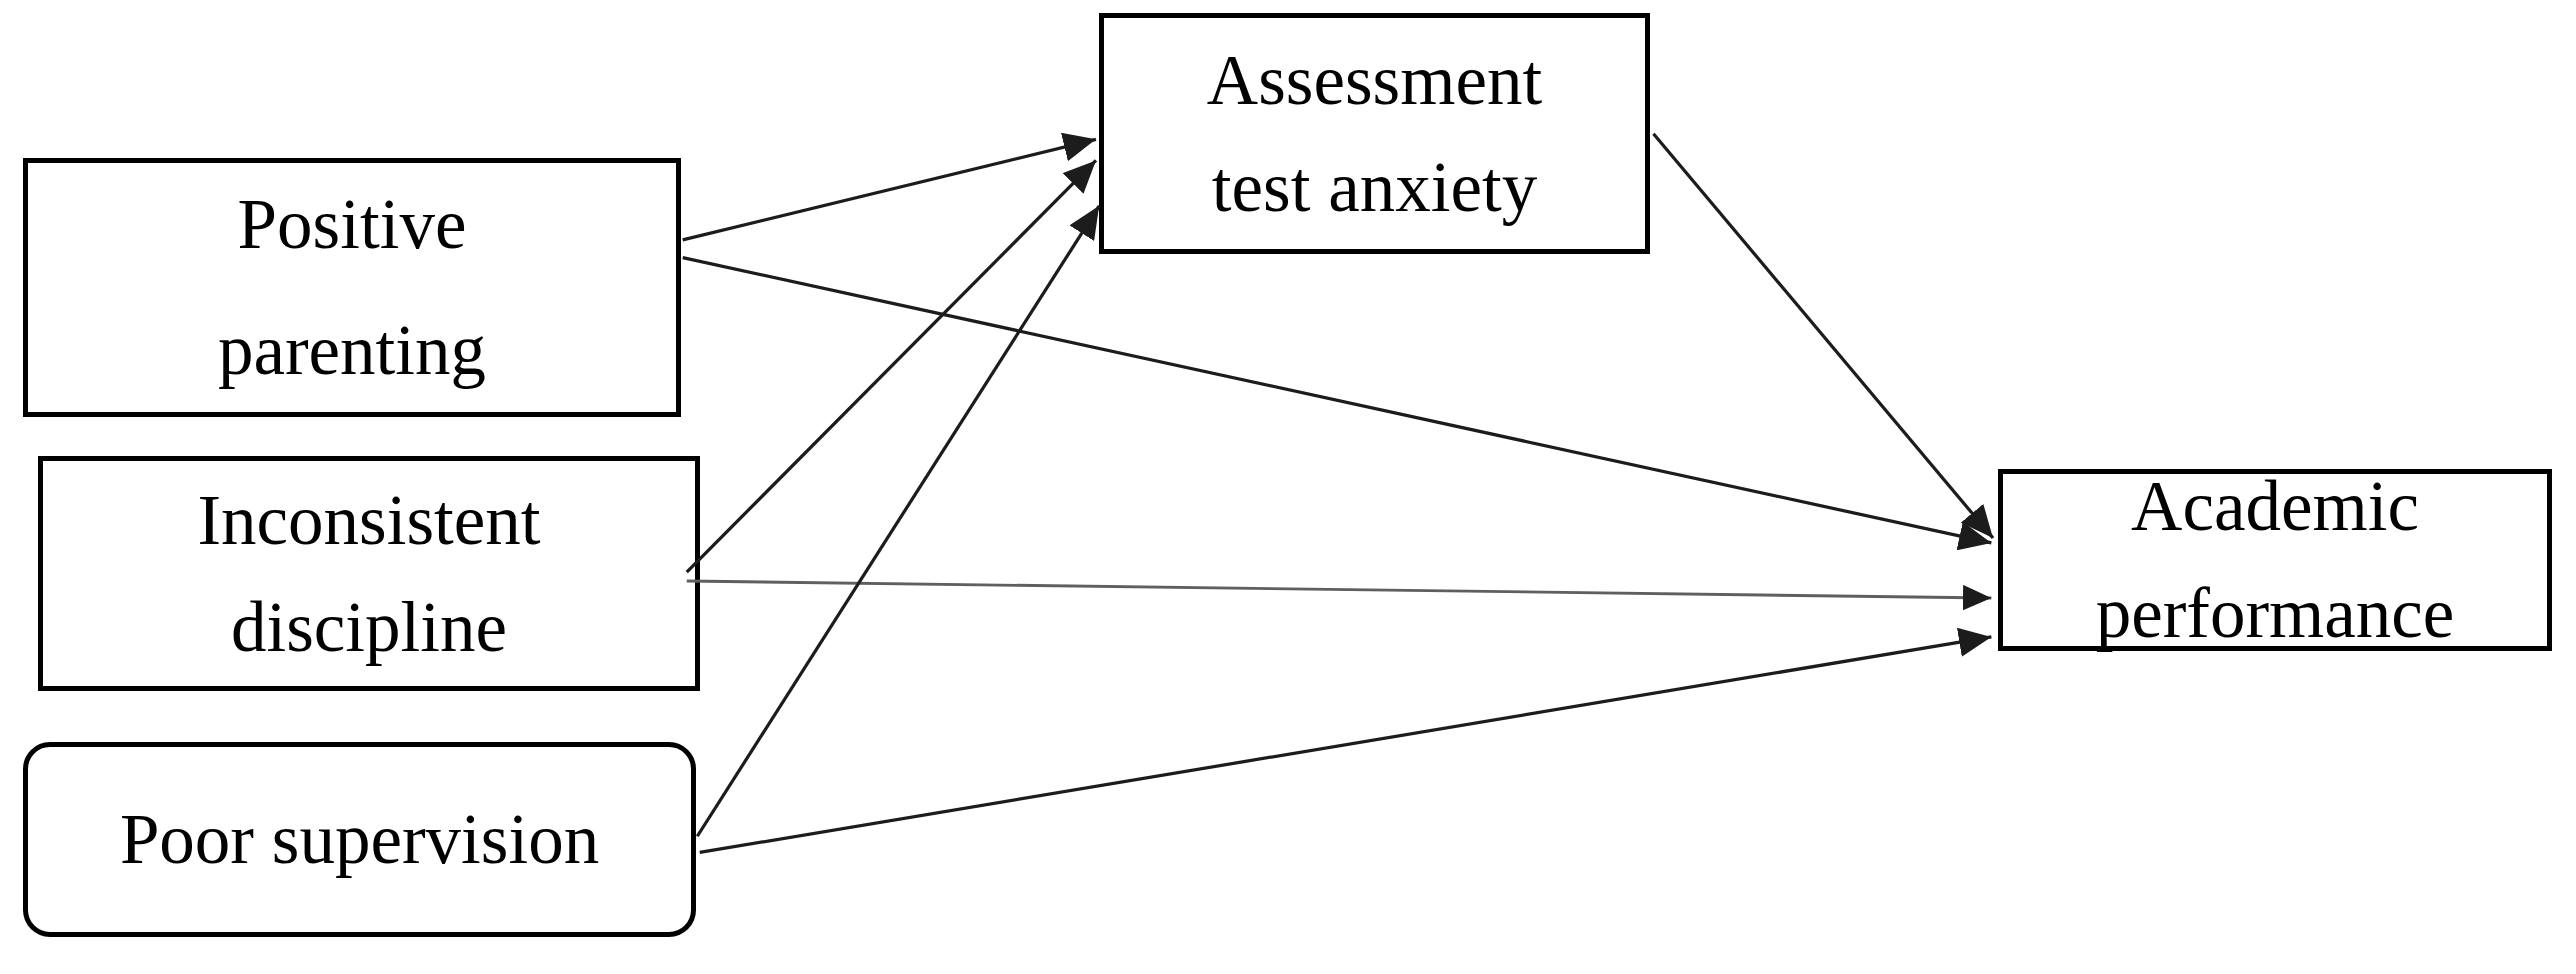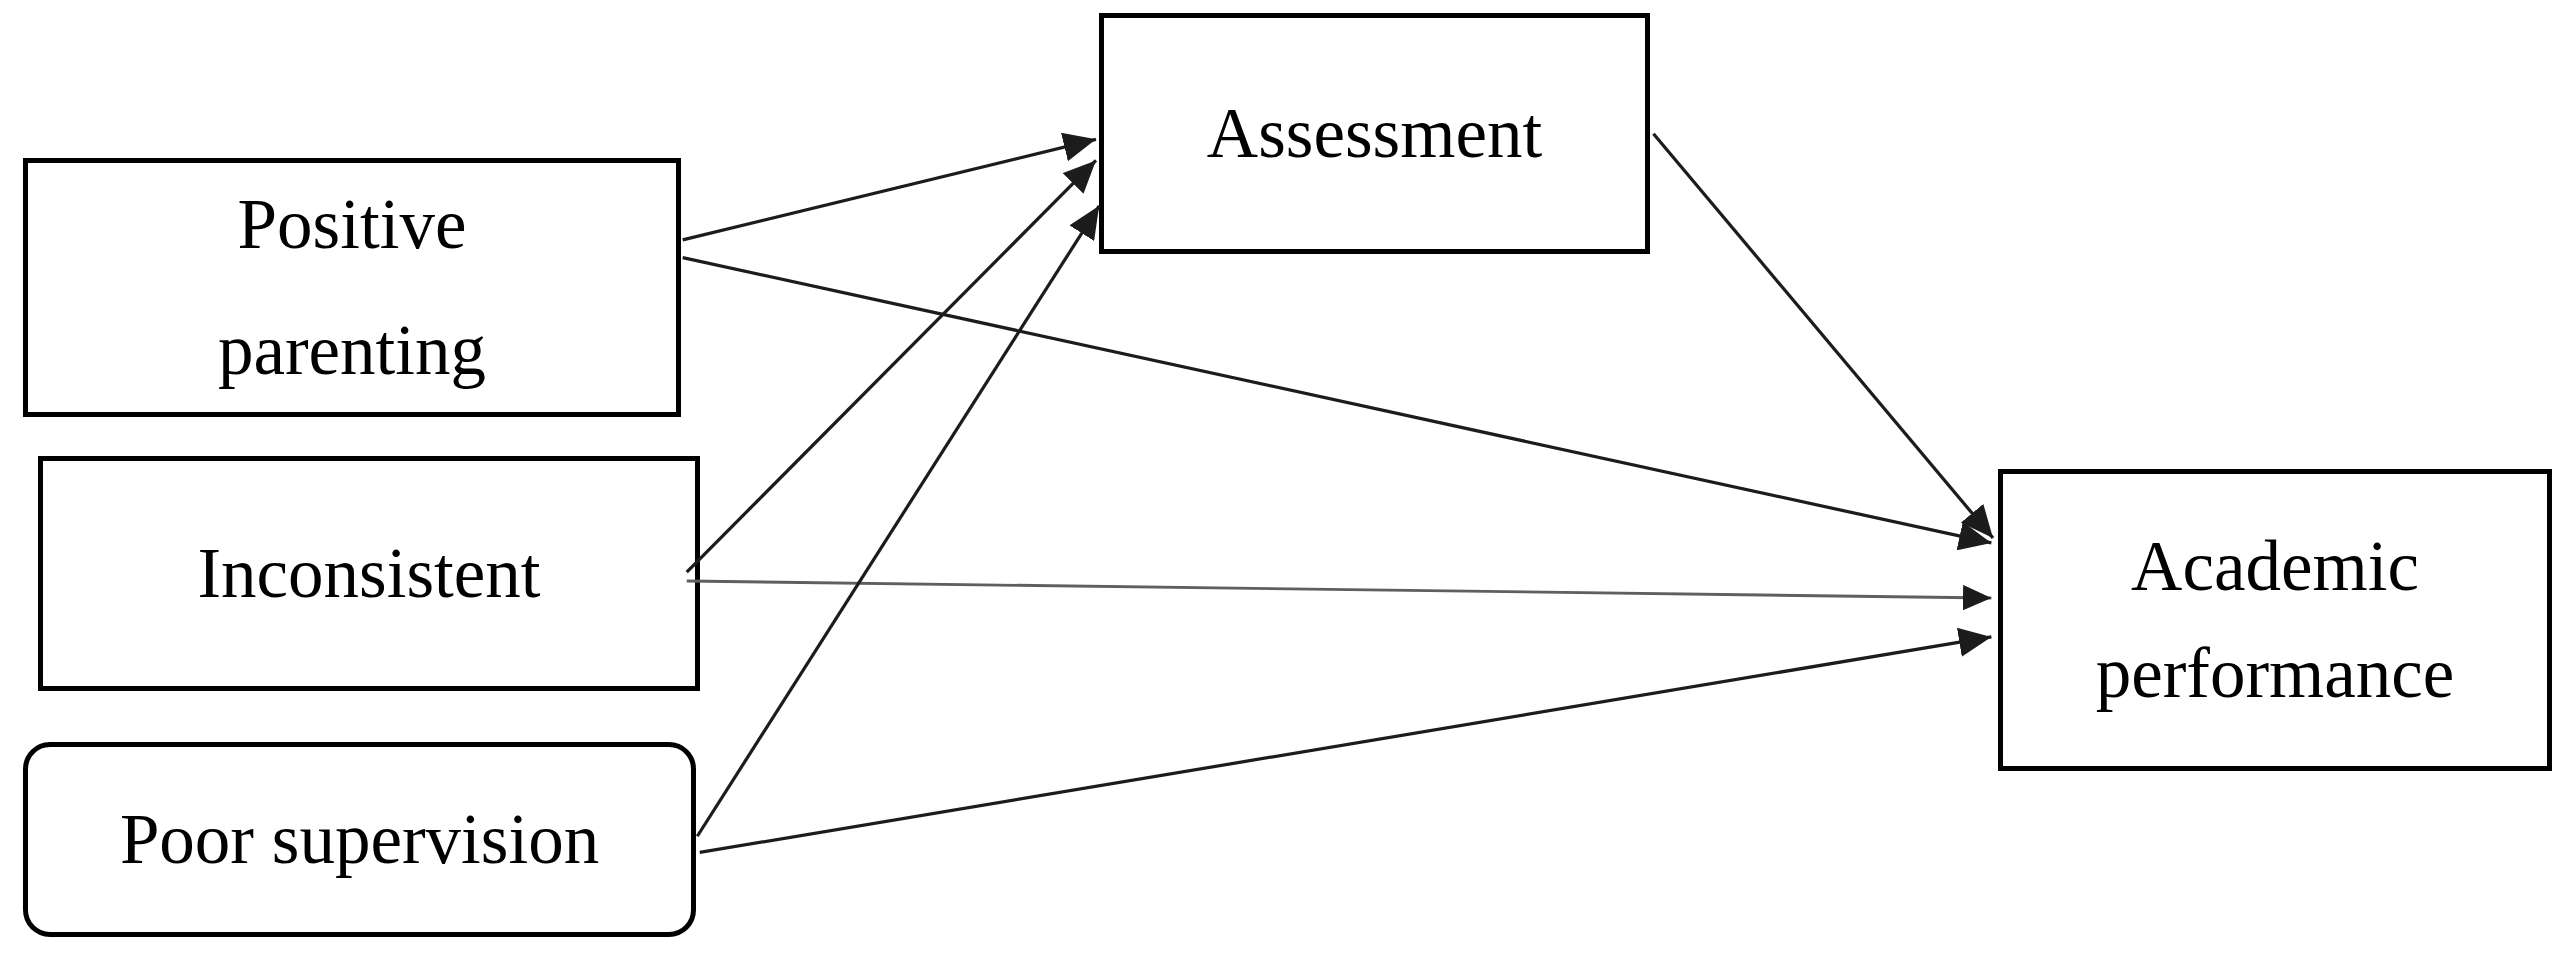--- a/index.html
+++ b/index.html
@@ -33,21 +33,21 @@
     font-size: 71px;
     line-height: 107px;
     white-space: nowrap;
   }
   .node .line { display: block; }
   
   #node-positive-parenting      { left: 23px;   top: 158px; width: 658px; height: 259px; gap: 19px; }
   #node-inconsistent-discipline { left: 38px;   top: 456px; width: 662px; height: 235px; }
   #node-poor-supervision        { left: 23px;   top: 742px; width: 673px; height: 195px; border-radius: 27px; }
   #node-assessment-test-anxiety { left: 1099px; top: 13px;  width: 551px; height: 241px; }
-  #node-academic-performance    { left: 1998px; top: 469px; width: 554px; height: 302px; }
+  #node-academic-performance    { left: 1998px; top: 469px; width: 554px; height: 182px; }
   
   svg.arrows {
     position: absolute;
     left: 0;
     top: 0;
     width: 2576px;
     height: 974px;
     pointer-events: none;
   }
 </style>
@@ -56,28 +56,30 @@
 
 <div class="canvas">
 
   <div class="node" id="node-positive-parenting">
     <span class="line">Positive</span>
     <span class="line">parenting</span>
   </div>
 
   <div class="node" id="node-inconsistent-discipline">
     <span class="line">Inconsistent</span>
+    <span class="line">discipline</span>
   </div>
 
   <div class="node" id="node-poor-supervision">
     <span class="line">Poor supervision</span>
   </div>
 
   <div class="node" id="node-assessment-test-anxiety">
     <span class="line">Assessment</span>
+    <span class="line">test anxiety</span>
   </div>
 
   <div class="node" id="node-academic-performance">
     <span class="line">Academic</span>
     <span class="line">performance</span>
   </div>
 
   <svg class="arrows" id="arrows-svg" viewBox="0 0 3178 1202" xmlns="http://www.w3.org/2000/svg">
     <defs>
       <marker id="arrowhead" markerUnits="strokeWidth" markerWidth="11" markerHeight="9" refX="10" refY="4.5" orient="auto">

